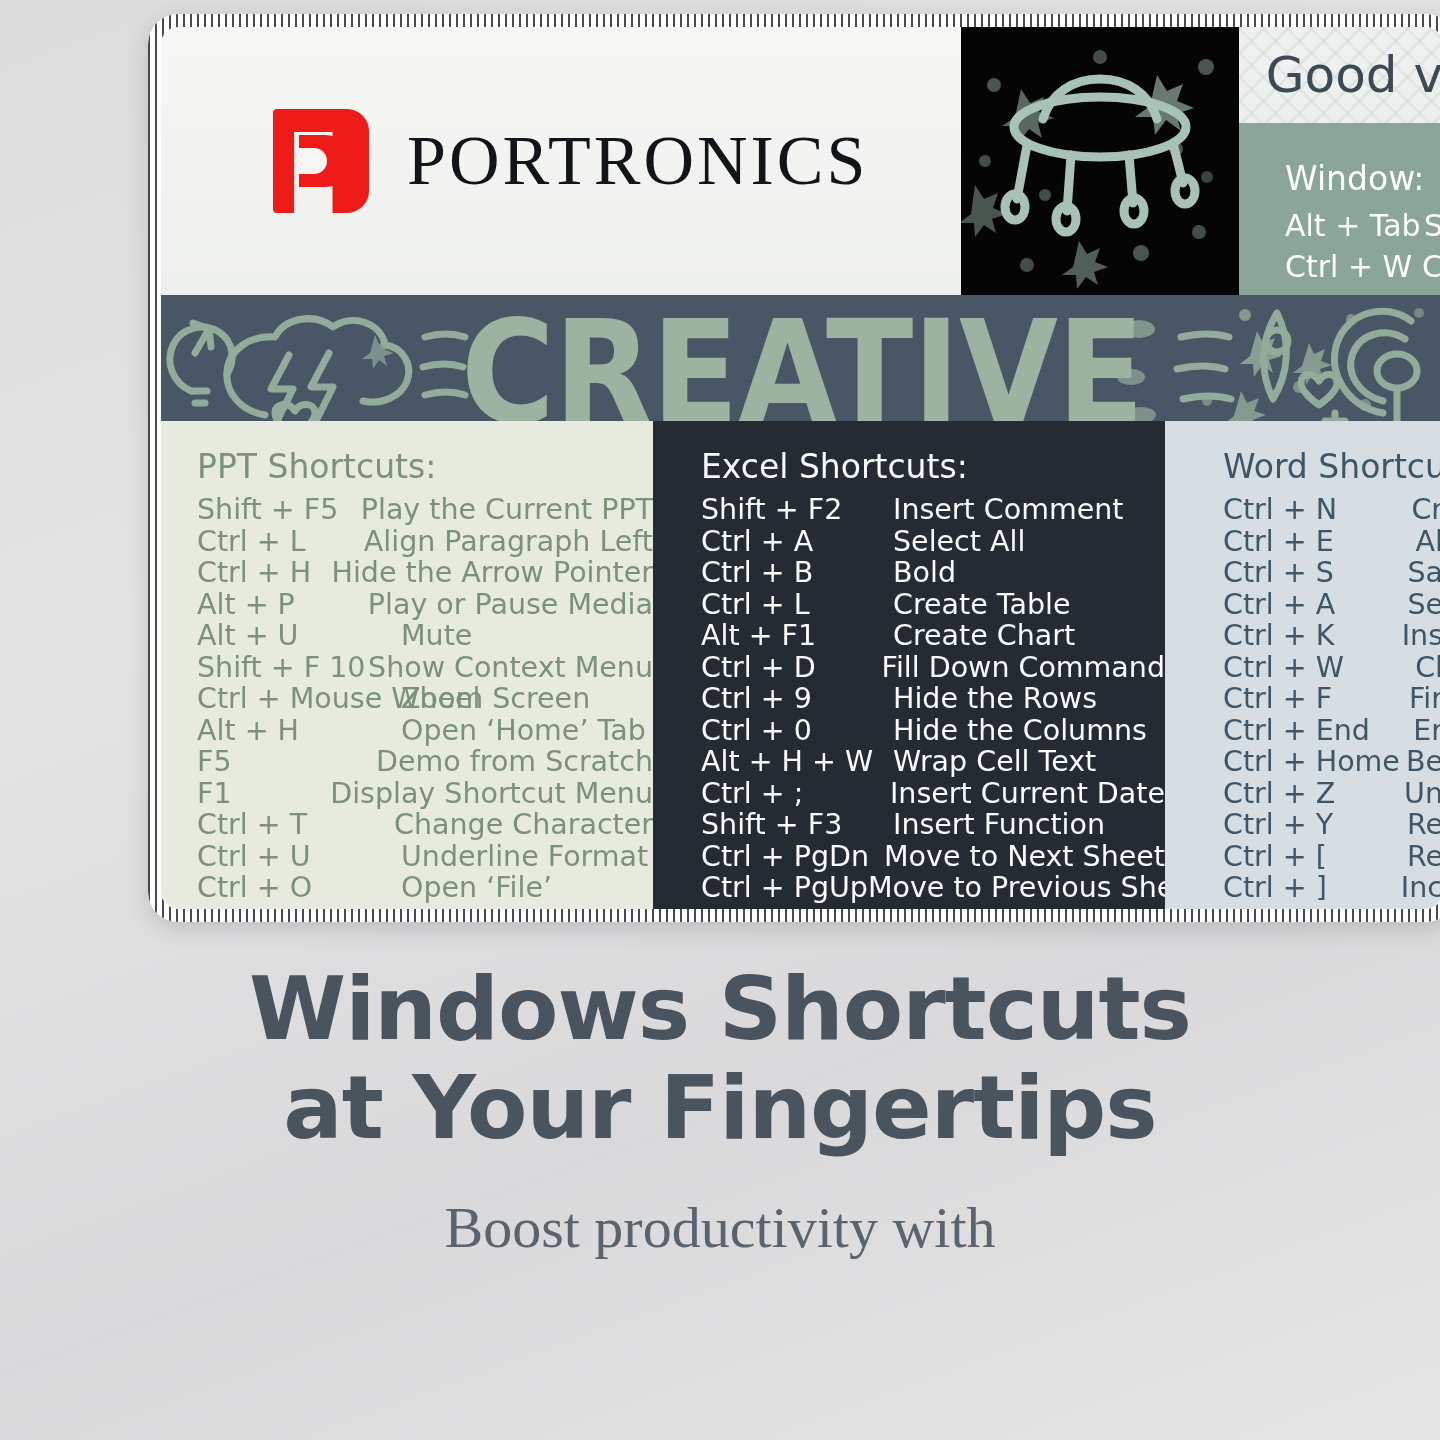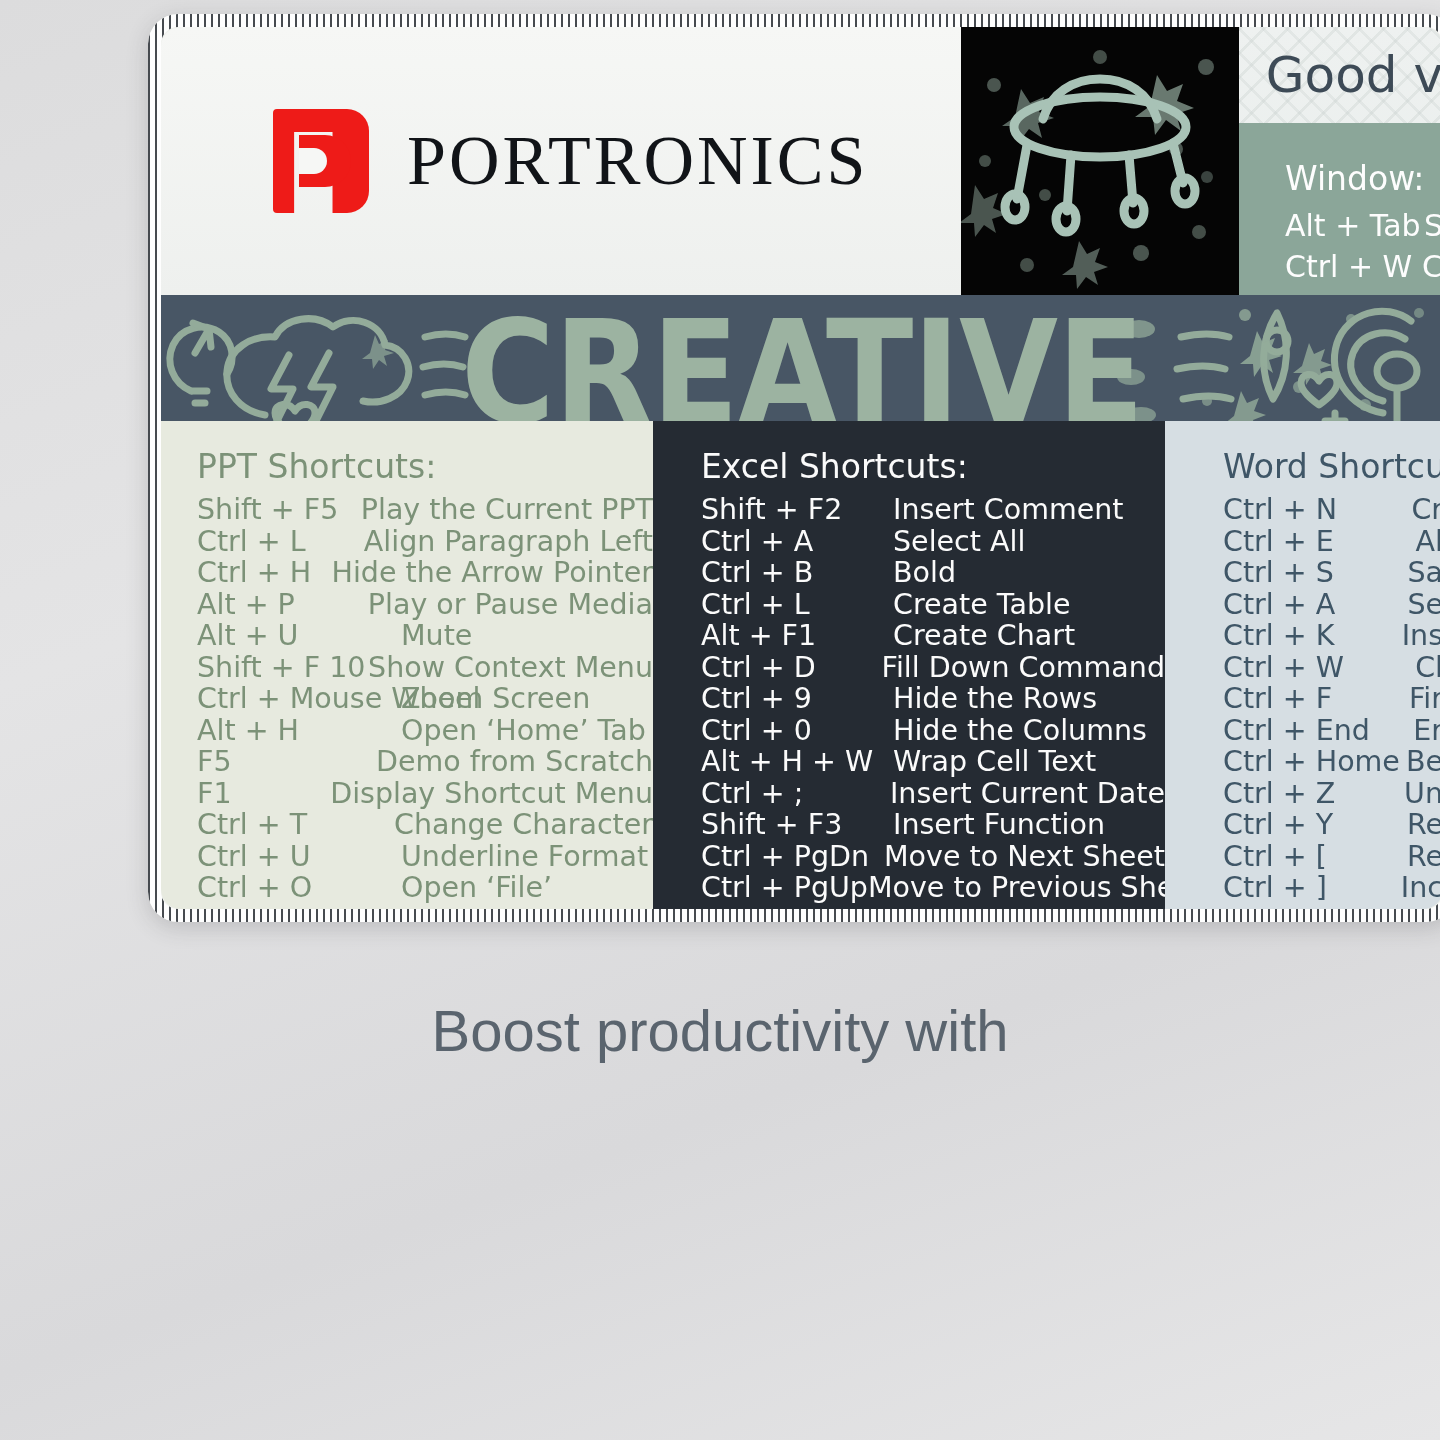--- a/index.html
+++ b/index.html
@@ -119,21 +119,21 @@
   .excel-panel .k { width:192px; }
   .word-panel  .k { width:198px; }
 
   
   .caption { position:absolute; left:0; top:960px; width:100%; text-align:center; }
   .caption h1 {
     font-family:"DejaVu Sans", sans-serif; font-weight:bold;
     font-size:88px; line-height:1.12; color:#4a545e; letter-spacing:-1px;
   }
   .caption p {
-    margin-top:36px; font-family:Liberation Sans, sans-serif; font-weight:normal;
+    margin-top:36px; font-family:Liberation Serif, serif; font-weight:normal;
     font-size:58px; line-height:1.22; color:#5a646e;
   }
 </style>
 </head>
 <body>
 
 <div id="mousepad">
   <div id="padinner">
 
     <div class="hdr-row">
@@ -414,16 +414,20 @@
             </div>
           </div>
       </div>
     </div>
 
   </div>
 </div>
 <div id="stitch"></div>
 
 <div class="caption">
+  <h1>
+    <span>Windows Shortcuts</span><br>
+    <span>at Your Fingertips</span>
+  </h1>
   <p>
     <span>Boost productivity with</span><br>
   </p>
 </div>
 
 </body></html>

